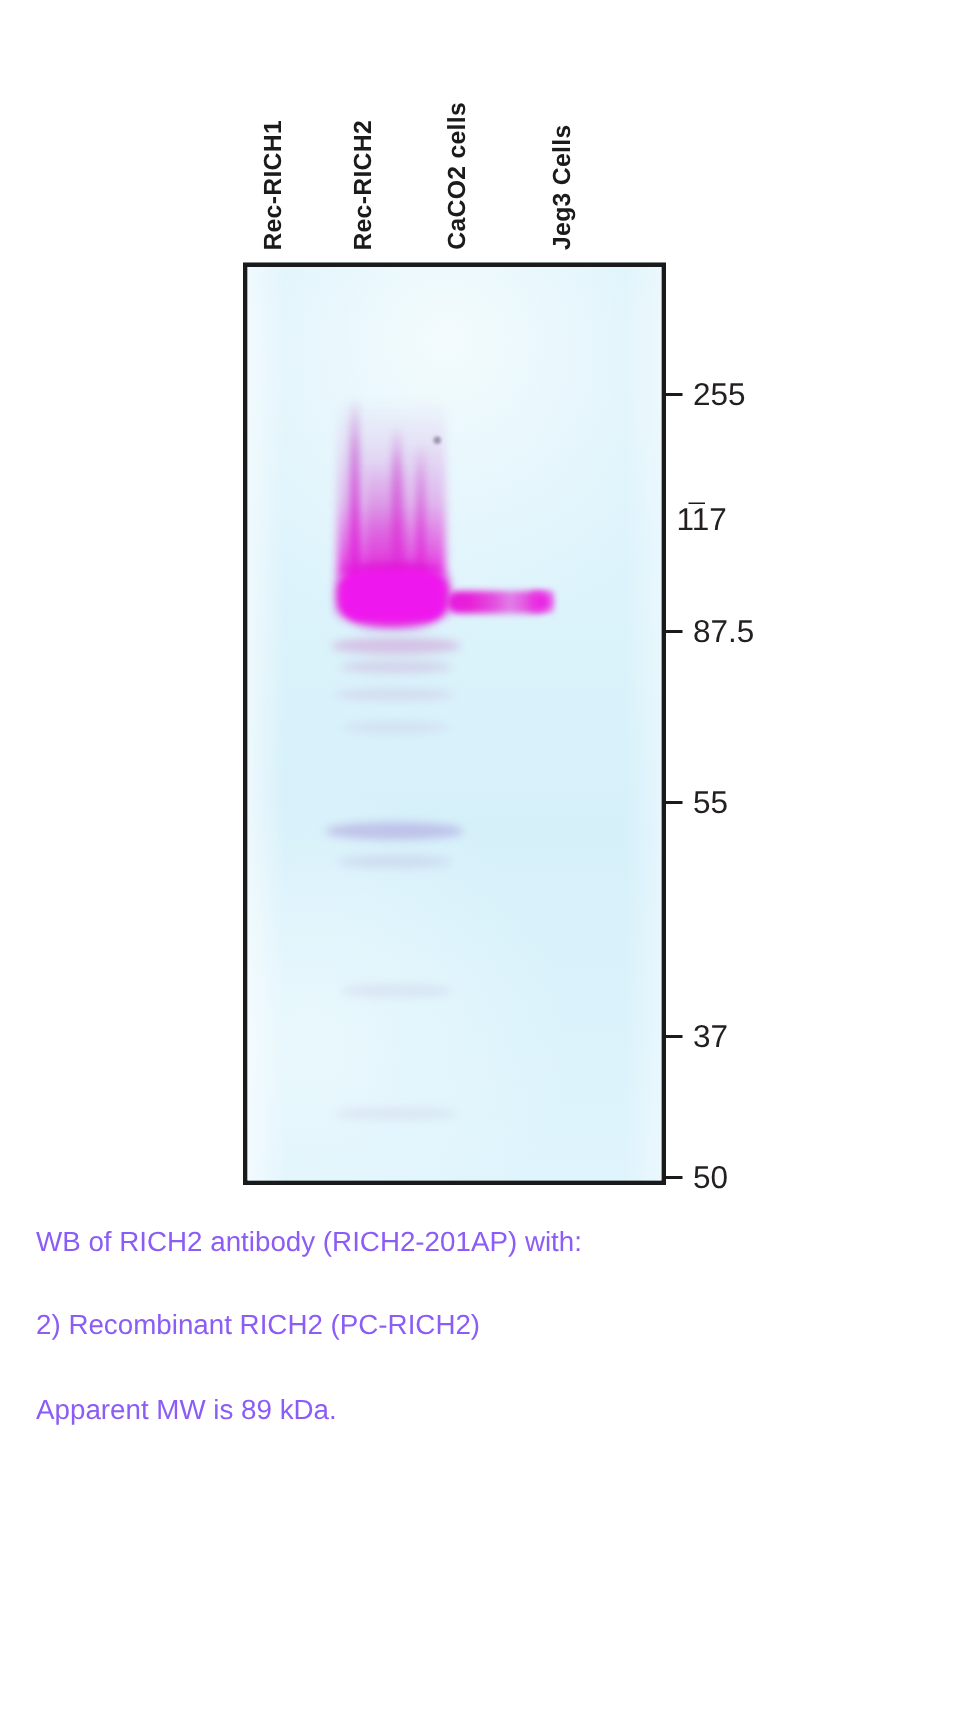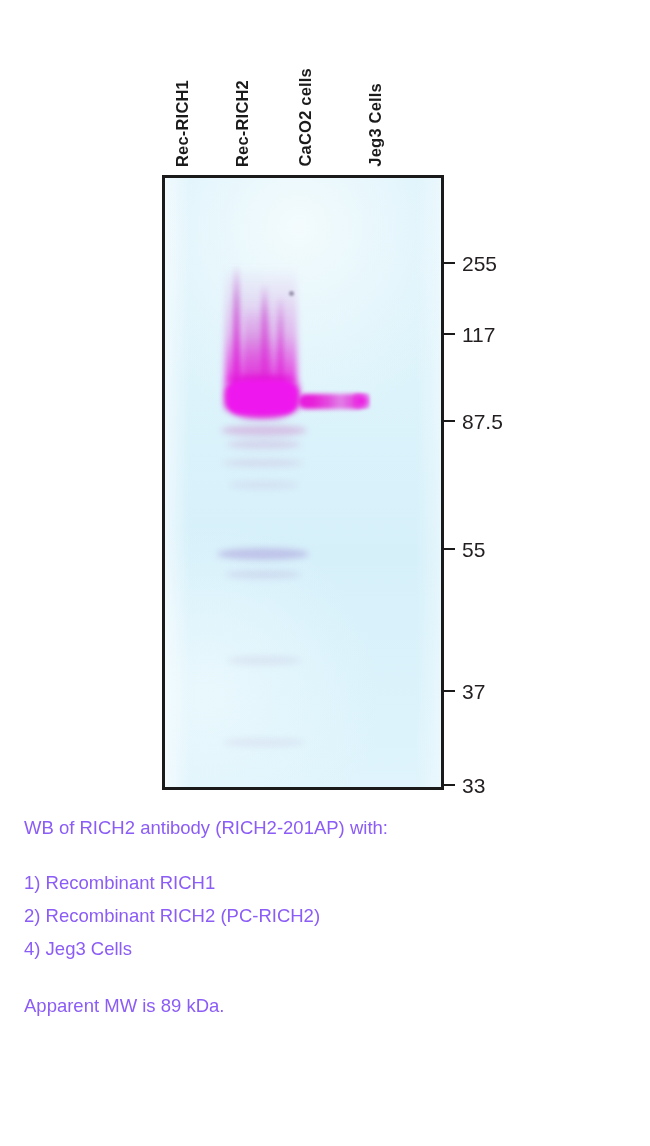--- a/index.html
+++ b/index.html
@@ -143,45 +143,43 @@
 
     <div class="edge-sheen"></div>
   </div>
 </div>
 
 <div id="ladder">
     <div class="mw" style="top: 88px;">
       <span class="tick"></span>
       <span class="mw-val">255</span>
     </div>
-    <div class="mw" style="top: 159px;">
+    <div class="mw" style="top: 171px; flex-direction: column;">
       <span class="tick"></span>
       <span class="mw-val">117</span>
     </div>
     <div class="mw" style="top: 246px;">
       <span class="tick"></span>
       <span class="mw-val">87.5</span>
     </div>
-    <div class="mw" style="top: 374px;">
+    <div class="mw" style="top: 360px;">
       <span class="tick"></span>
       <span class="mw-val">55</span>
     </div>
     <div class="mw" style="top: 516px;">
       <span class="tick"></span>
       <span class="mw-val">37</span>
     </div>
     <div class="mw" style="top: 610px;">
       <span class="tick"></span>
-      <span class="mw-val">33</span>
+      <span class="mw-val">50</span>
     </div>
   </div>
 
 <div id="caption">
   <p class="lead">WB of RICH2 antibody (RICH2-201AP) with:</p>
   <ol>
-    <li>1) Recombinant RICH1</li>
     <li>2) Recombinant RICH2 (PC-RICH2)</li>
-    <li>4) Jeg3 Cells</li>
   </ol>
   <div class="note">
     <div>Apparent MW is 89 kDa.</div>
   </div>
 </div>
 
 </body></html>

